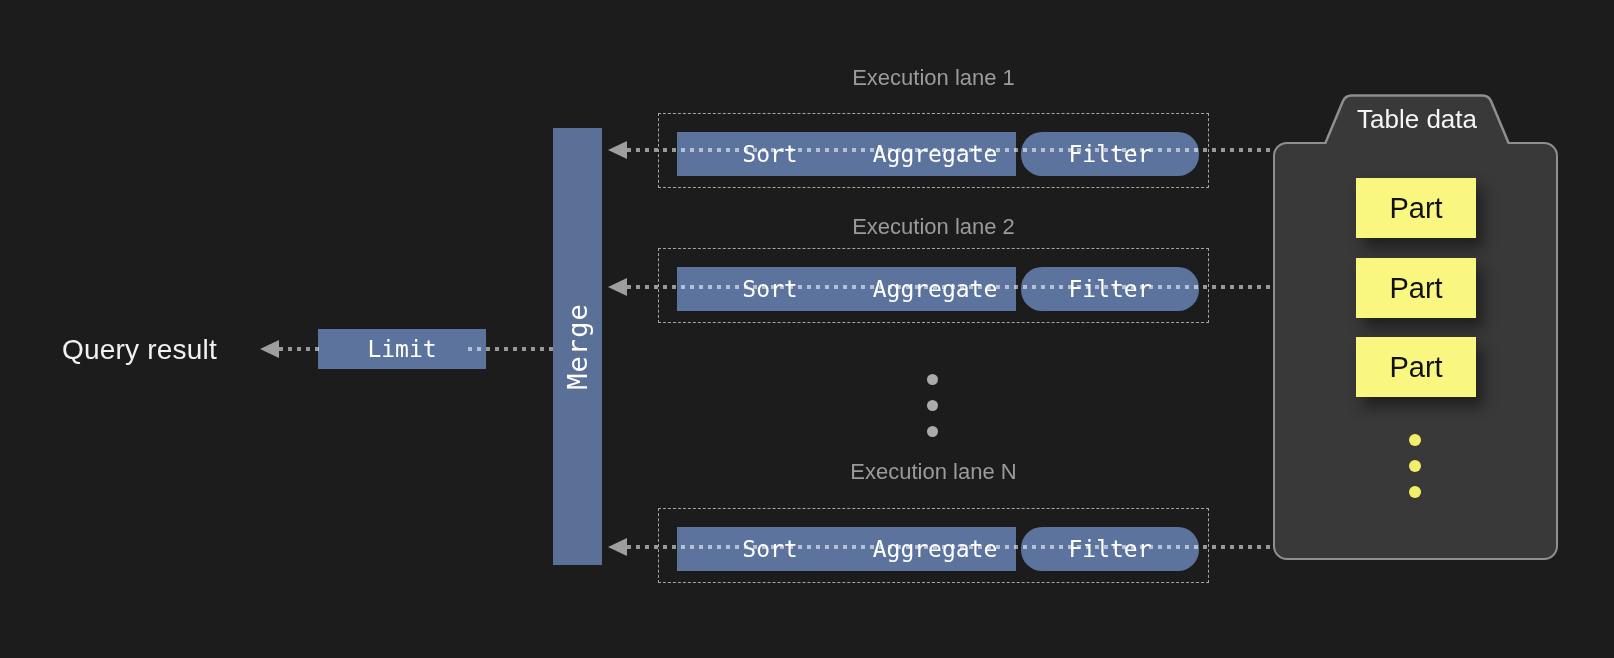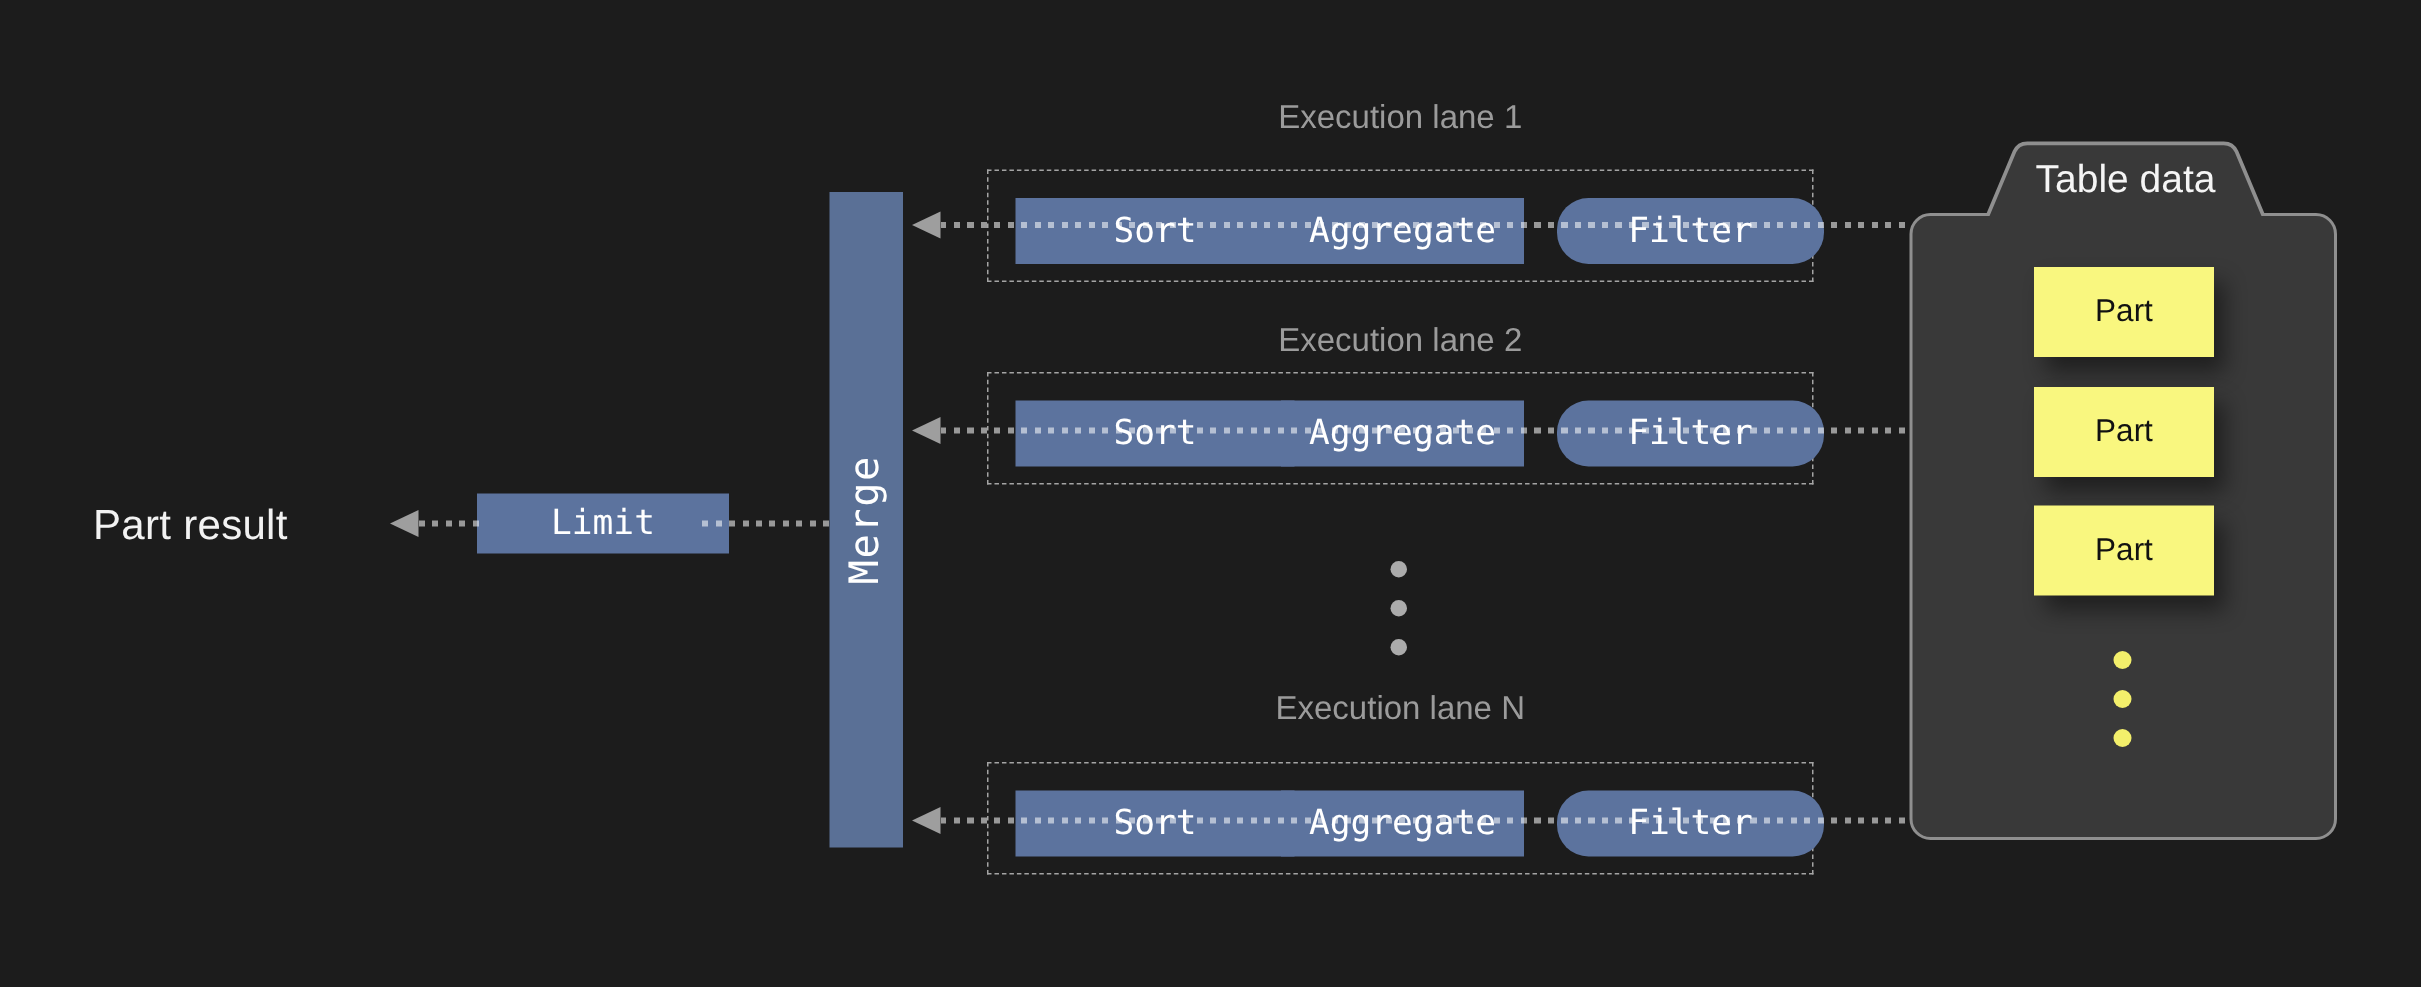--- a/index.html
+++ b/index.html
@@ -60,21 +60,21 @@
     left:658px; width:551px; text-align:center;
     color:#9b9b9b; font-size:22px;
   }
   .lane-frame {
     left:658px; width:551px; height:75px;
     border:1px dashed rgba(255,255,255,.6);
   }
   .lane-op { position:absolute; top:18px; height:44px; }
   .lane-op.op-sort      { left:18px;  width:186px; }
   .lane-op.op-aggregate { left:195px; width:162px;text-align:center; }
-  .lane-op.op-filter    { left:379px; width:178px;border-radius:21px; }
+  .lane-op.op-filter    { left:362px; width:178px;border-radius:21px; }
 
   .gray-dot {
     width:11px; height:11px; border-radius:50%;
     background:#ababab; left:927px;
   }
 
   
   .table-container {
     left:1273px; top:142px; width:285px; height:418px;
     background:#393939;
@@ -85,31 +85,31 @@
   .table-tab { left:1322px; top:94px; width:190px; height:50px; z-index:5; }
   .table-tab-label {
     left:1322px; top:104px; width:190px; text-align:center;
     color:#f5f5f5; font-size:26px; z-index:6;
   }
   .part-box {
     left:1356px; width:120px; height:60px;
     background:#f9f77f;
     box-shadow:7px 10px 14px rgba(0,0,0,.45);
     display:flex; align-items:center; justify-content:center;
-    color:#111111; font-size:21px; z-index:5;
+    color:#111111; font-size:29px; z-index:5;
   }
   .yellow-dot {
     width:12px; height:12px; border-radius:50%;
     background:#f3ef6b; left:1409px; z-index:5;
   }
 </style>
 </head>
 <body>
 
-<div class="abs result-label">Part result</div>
+<div class="abs result-label">Query result</div>
 
 <div class="abs arrowhead" style="left:260px; top:340px;"></div>
 <div class="abs dotline" style="left:279px; top:347px; width:42px;"></div>
 
 <div class="abs op-box limit-box">
   <span>Limit</span>
 </div>
 
 <div class="abs dotline" style="left:468px; top:347px; width:85px;"></div>
 

